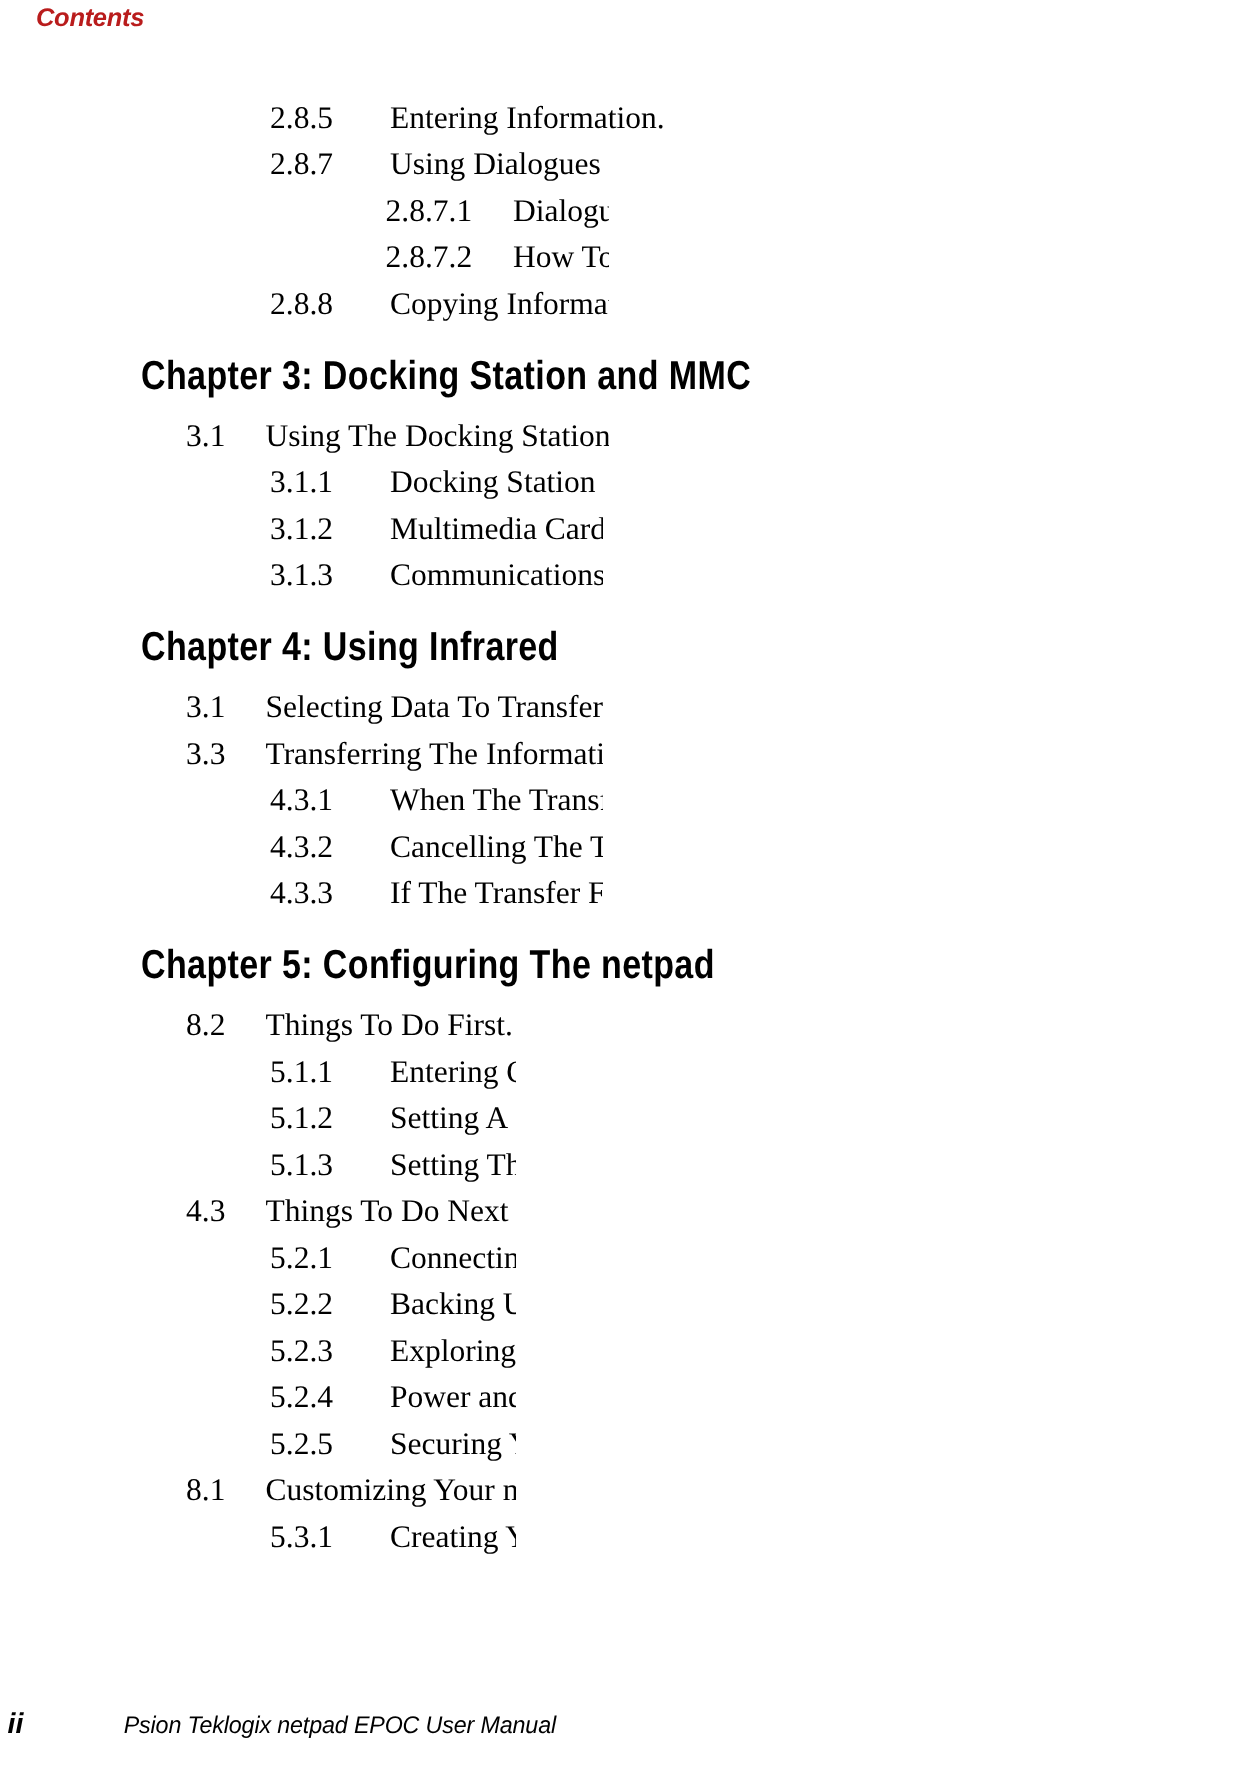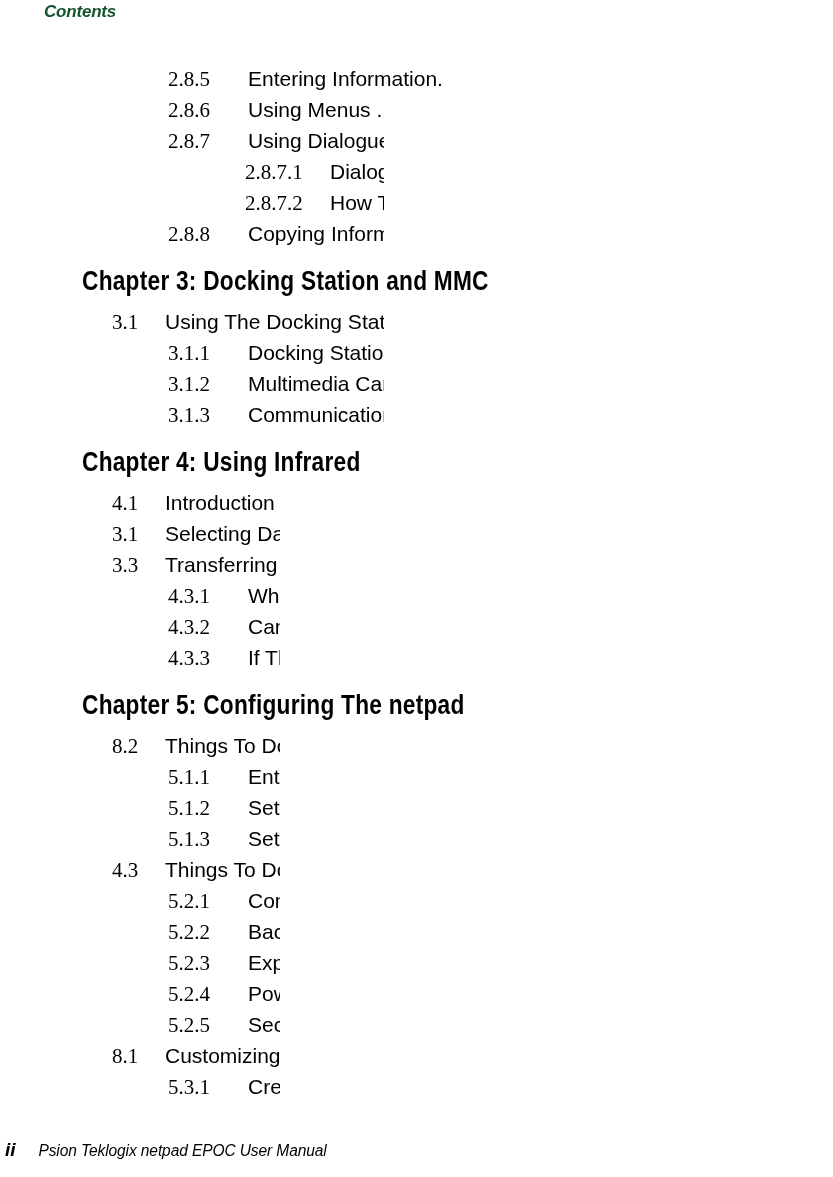--- a/index.html
+++ b/index.html
@@ -12,34 +12,34 @@
     width: 833px;
     height: 1177px;
     background: #ffffff;
     overflow: hidden;
     color: #000000;
   }
 
   
   .running-header {
     position: absolute;
-    left: 44px;
+    left: 24px;
     top: 2px;
     font-family: "Liberation Sans", sans-serif;
     font-weight: bold;
     font-style: italic;
     font-size: 17px;
     letter-spacing: -0.2px;
-    color: #14532d;
+    color: #b91c1c;
   }
 
   
   .toc {
     position: absolute;
-    left: 0;
+    left: 12px;
     top: 63px;
     width: 672px;
   }
 
   
   .chapter-heading {
     font-family: "Liberation Sans Narrow", "Liberation Sans", sans-serif;
     font-weight: bold;
     font-size: 27px;
     line-height: 31px;
@@ -64,21 +64,21 @@
     color: #000;
     white-space: nowrap;
     padding-right: 0px;
   }
   .toc-row .num {
     flex: 0 0 auto;
     font-family: "Liberation Serif", serif;
   }
   .toc-row .title {
     flex: 0 0 auto;
-    font-family: Liberation Sans, sans-serif;
+    font-family: Liberation Serif, serif;
   }
   .toc-row .leader {
     flex: 1 1 auto;
     overflow: hidden;
     margin: 0 2px 0 3px;
     position: relative;
     height: 21px;
   }
   .toc-row .leader::after {
     content: ". . . . . . . . . . . . . . . . . . . . . . . . . . . . . . . . . . . . . . . . . . . . . . . . . . . . . . . . . . . . . . . .";
@@ -110,20 +110,21 @@
 
   
   .footer {
     position: absolute;
     left: 0;
     bottom: 14px;
     width: 833px;
     height: 24px;
     display: flex;
     align-items: baseline;
+    gap: 44px;
   }
   .footer .folio {
     margin-left: 5px;
     font-family: "Liberation Sans", sans-serif;
     font-weight: bold;
     font-style: italic;
     font-size: 19px;
   }
   .footer .manual-title {
     margin-left: 18px;
@@ -142,26 +143,20 @@
 
   <div class="running-header">Contents</div>
 
   <div class="toc">
       <div class="toc-row lvl2 tight">
         <span class="num">2.8.5</span>
         <span class="title">Entering Information.</span>
         <span class="leader"></span>
         <span class="page">30</span>
       </div>
-      <div class="toc-row lvl2 tight">
-        <span class="num">2.8.6</span>
-        <span class="title">Using Menus .</span>
-        <span class="leader"></span>
-        <span class="page">32</span>
-      </div>
       <div class="toc-row lvl2">
         <span class="num">2.8.7</span>
         <span class="title">Using Dialogues</span>
         <span class="leader"></span>
         <span class="page">32</span>
       </div>
       <div class="toc-row lvl3">
         <span class="num">2.8.7.1</span>
         <span class="title">Dialogue Buttons</span>
         <span class="leader"></span>
@@ -198,26 +193,20 @@
         <span class="leader"></span>
         <span class="page">40</span>
       </div>
       <div class="toc-row lvl2">
         <span class="num">3.1.3</span>
         <span class="title">Communications Settings</span>
         <span class="leader"></span>
         <span class="page">41</span>
       </div>
       <div class="chapter-heading chapter-gap-before chapter-gap-after">Chapter 4:  Using Infrared</div>
-      <div class="toc-row lvl1">
-        <span class="num">4.1</span>
-        <span class="title">Introduction</span>
-        <span class="leader"></span>
-        <span class="page">45</span>
-      </div>
       <div class="toc-row lvl1">
         <span class="num">3.1</span>
         <span class="title">Selecting Data To Transfer</span>
         <span class="leader"></span>
         <span class="page">45</span>
       </div>
       <div class="toc-row lvl1">
         <span class="num">3.3</span>
         <span class="title">Transferring The Information</span>
         <span class="leader"></span>

